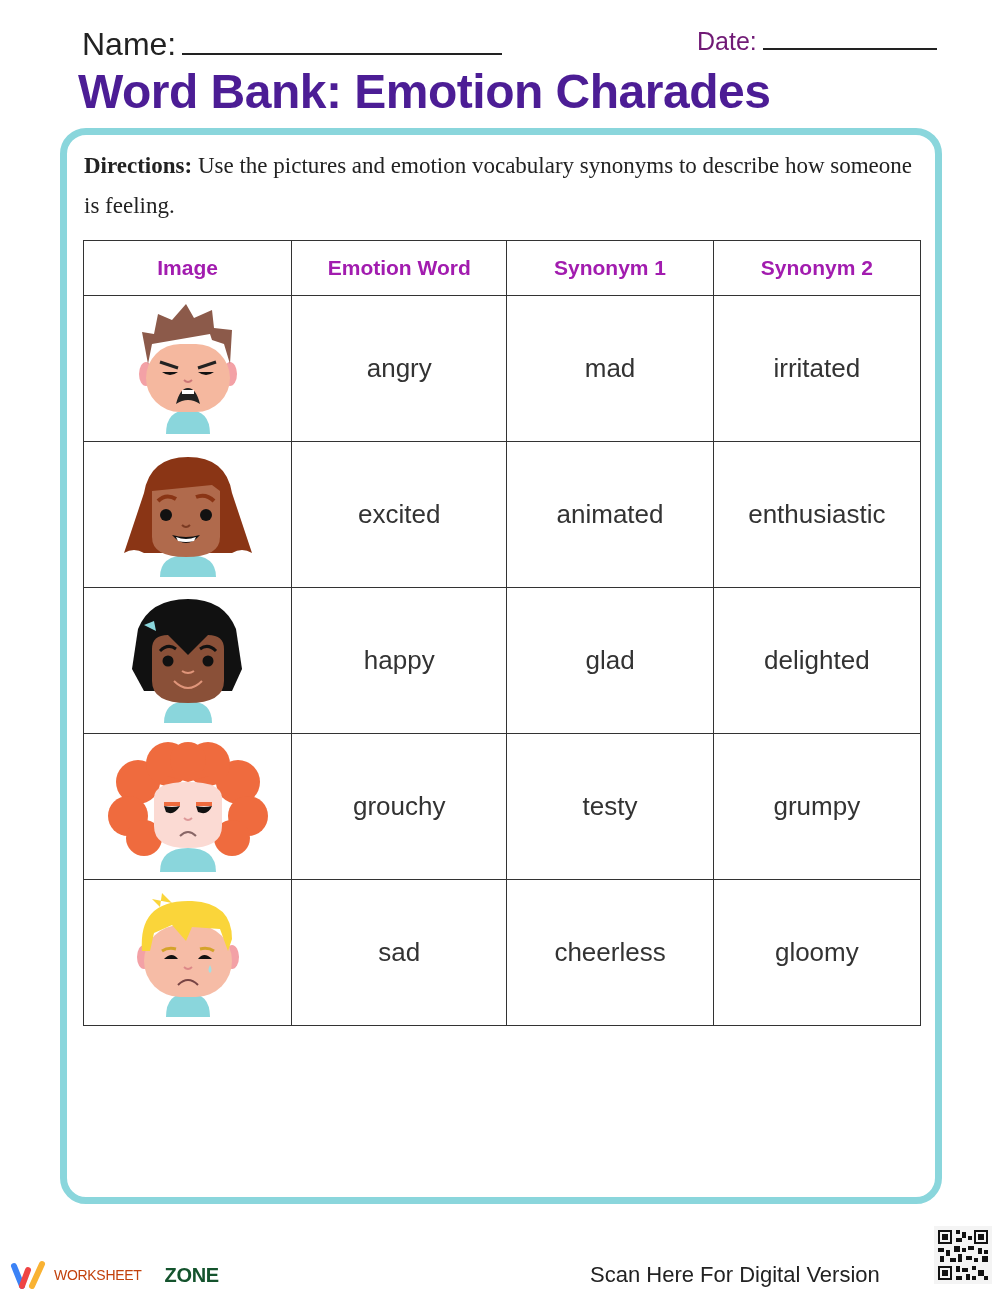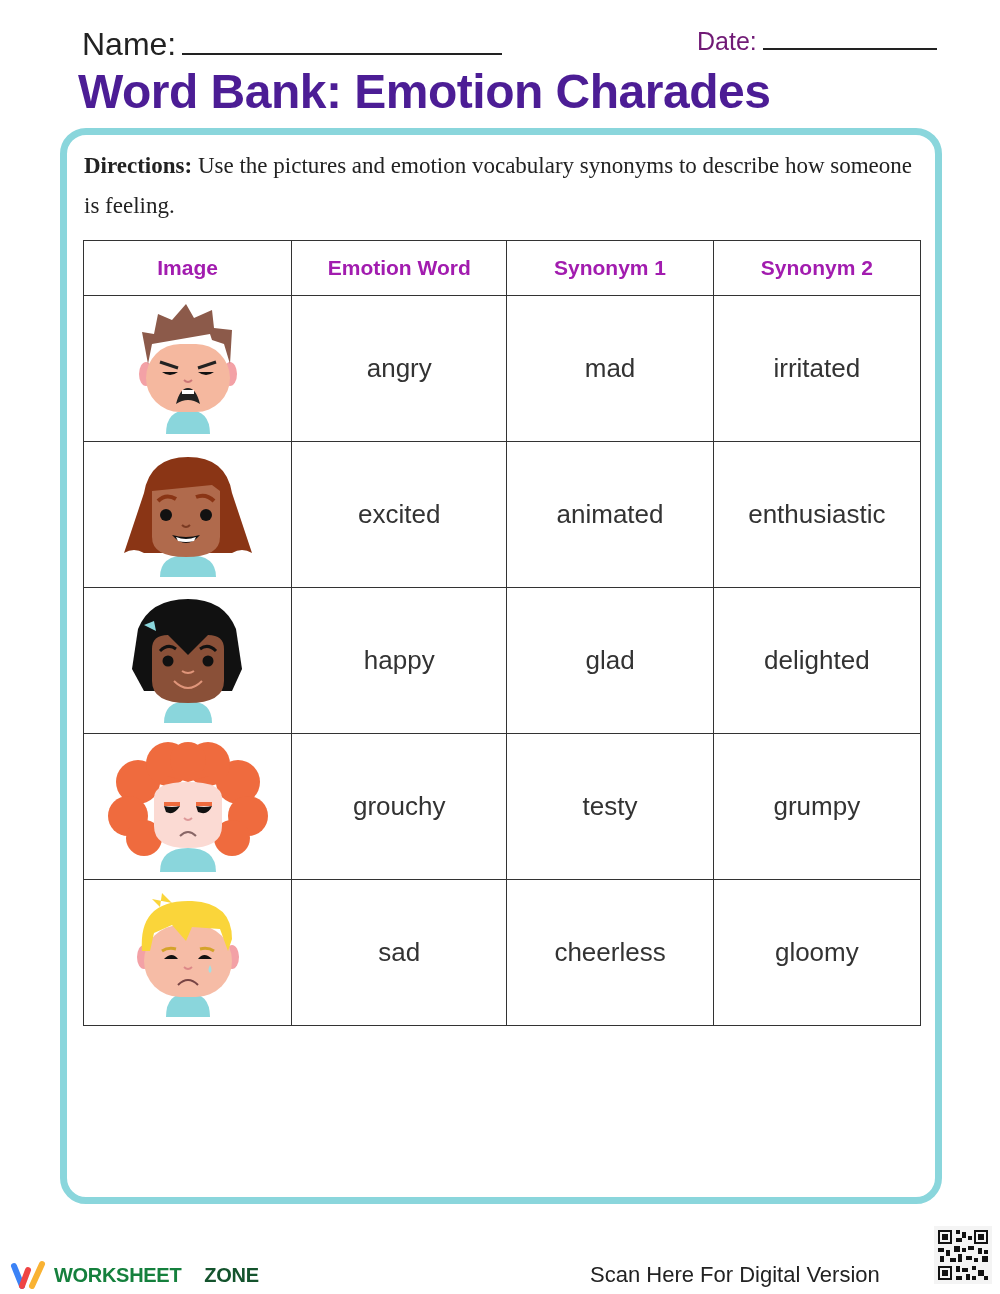--- a/index.html
+++ b/index.html
@@ -15,21 +15,21 @@
   table{position:absolute;left:83px;top:240px;border-collapse:collapse;width:838px;}
   th,td{border:1.5px solid #333;text-align:center;padding:0;}
   th{height:54px;font-size:21px;font-weight:bold;color:#a21caf;margin-top:38px;}
   td{height:145px;font-size:26px;color:#333;}
   th.c0,td.c0{width:209px;}
   th.c1,td.c1{width:219px;}
   th.c2,td.c2{width:209px;}
   th.c3,td.c3{width:209px;}
   td.c0 svg{display:block;margin:0 auto;}
   .footer-logo{position:absolute;left:10px;top:1260px;display:flex;align-items:center;}
-  .footer-logo .w{font-size:20px;font-weight:bold;color:#15803d;margin-left:6px;letter-spacing:-0.3px;}
+  .footer-logo .w{font-size:14px;font-weight:normal;color:#c2410c;margin-left:6px;letter-spacing:-0.3px;}
   .footer-logo .z{font-size:20px;font-weight:bold;color:#14532d;letter-spacing:-0.3px;margin-left:23px;}
   .scan{position:absolute;left:590px;top:1262px;font-size:22px;color:#222;}
   .qr{position:absolute;left:934px;top:1226px;width:58px;height:58px;background:#f4f4f4;}
 </style>
 </head>
 <body>
 
 <div class="namerow">
   <span>Name:</span><span class="line" style="width:320px"></span>
 </div>

